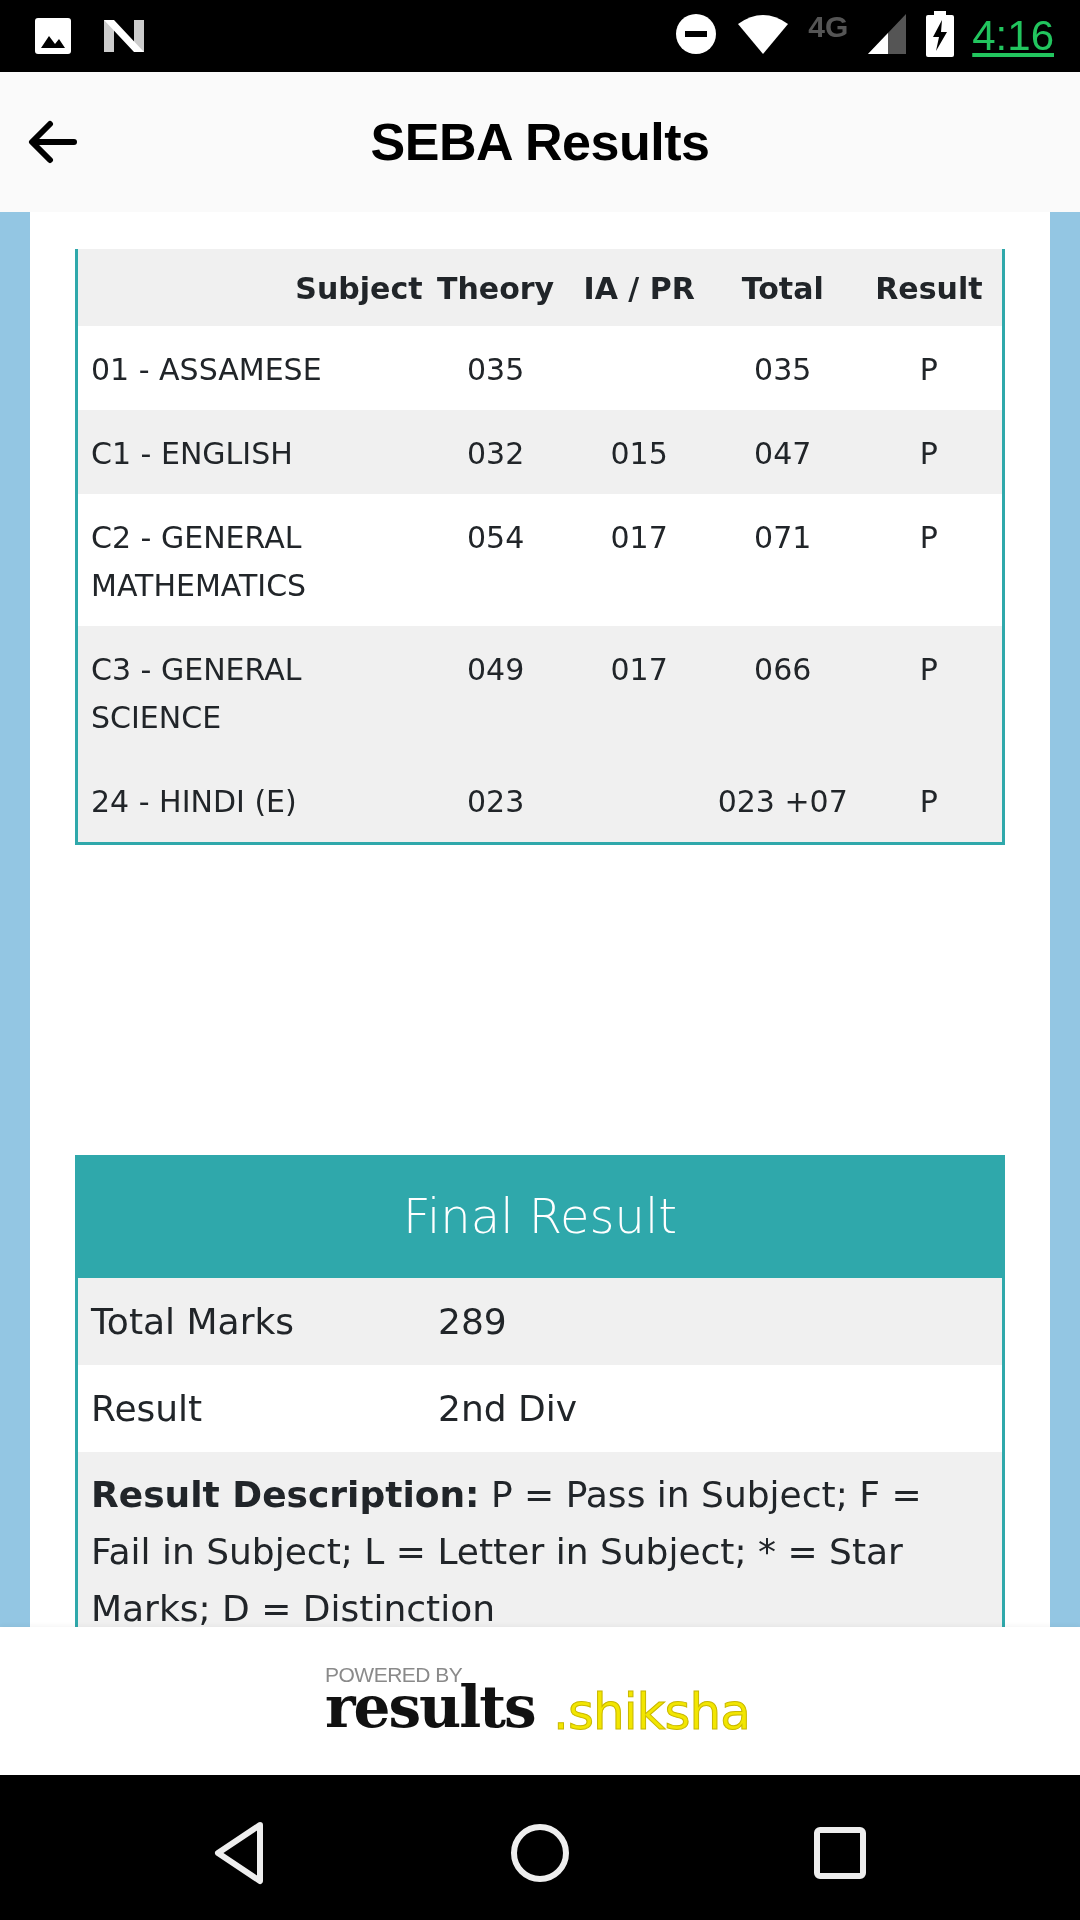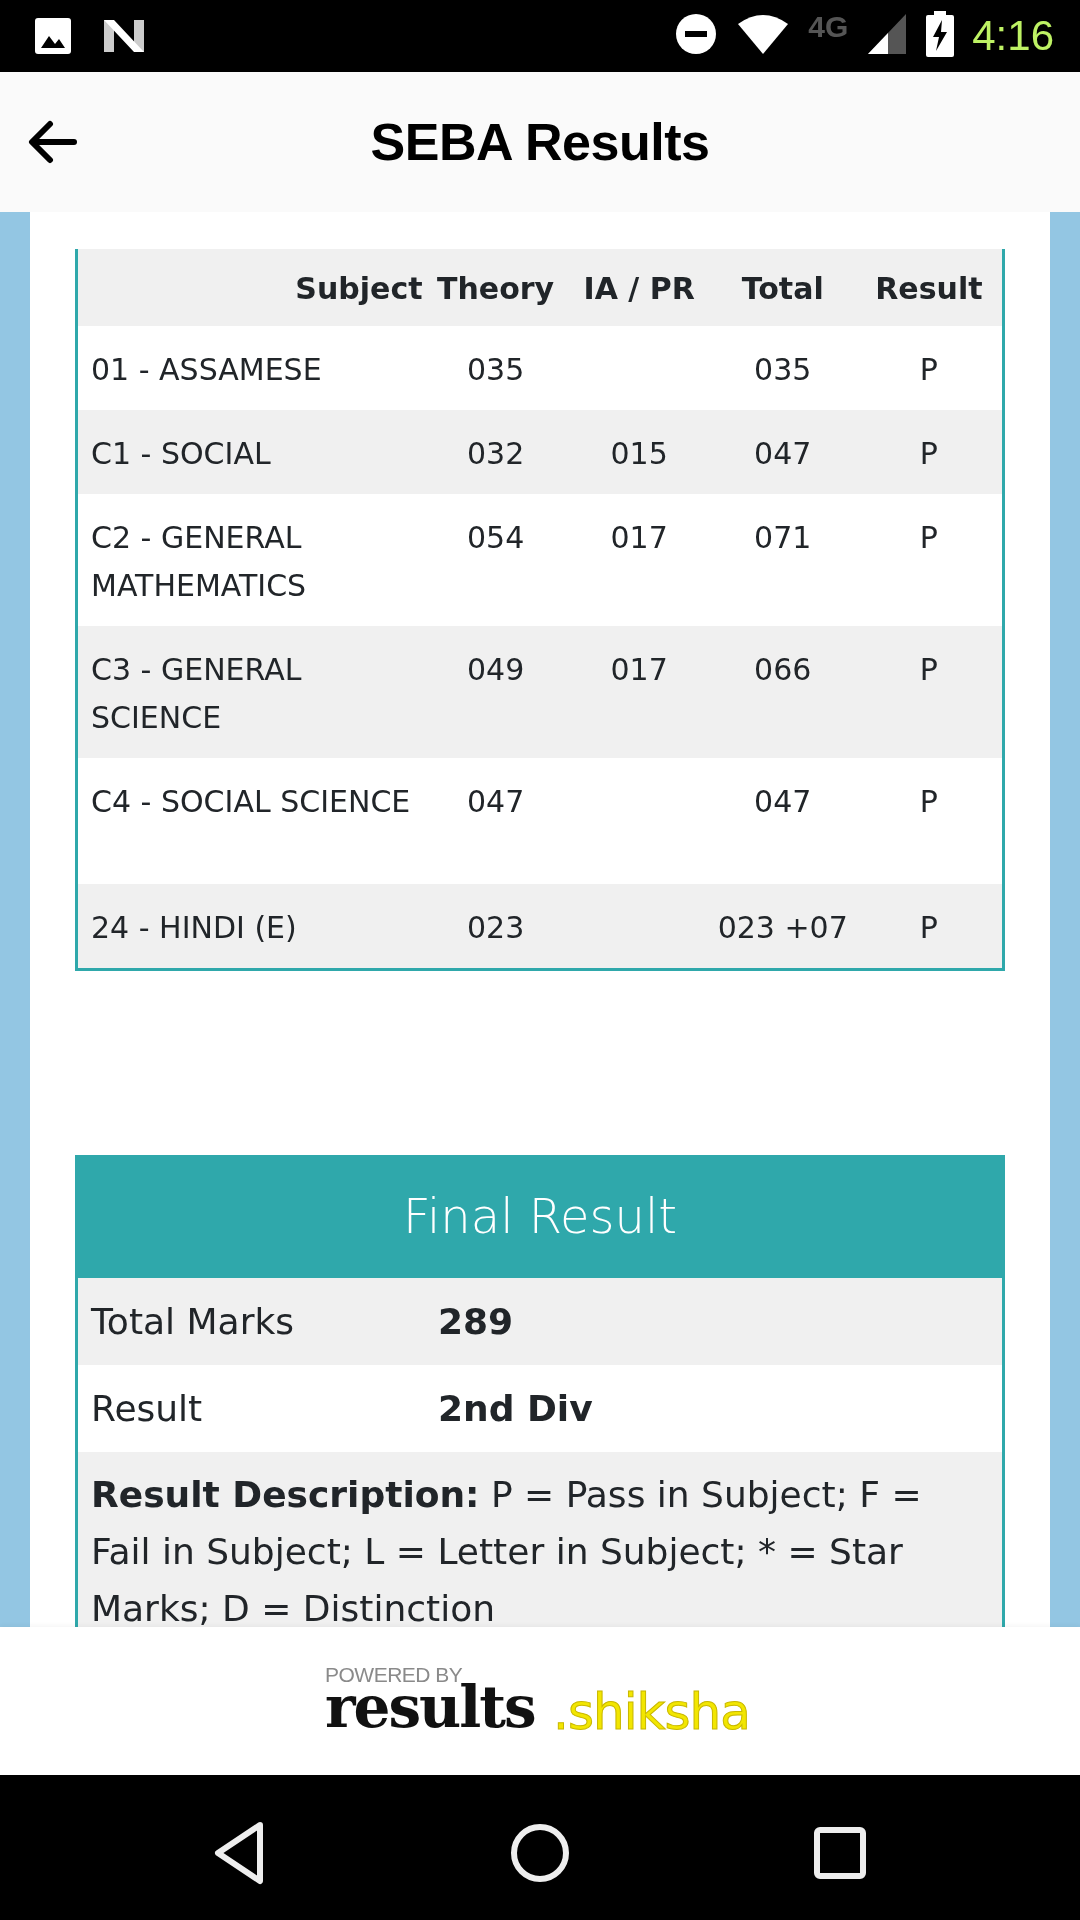--- a/index.html
+++ b/index.html
@@ -3,21 +3,21 @@
 <meta charset="utf-8">
 <style>
   * { box-sizing: border-box; margin: 0; padding: 0; }
   html, body { width: 1080px; height: 1920px; overflow: hidden; background: #000; }
   body { font-family: "DejaVu Sans", "Liberation Sans", sans-serif; color: #212529; position: relative; }
 
   
   .status-bar { position: absolute; top: 0; left: 0; width: 1080px; height: 72px; background: #000; color: #fff; }
   .sb-left { position: absolute; left: 34px; top: 16px; display: flex; gap: 30px; align-items: center; }
   .sb-right { position: absolute; right: 26px; top: 10px; display: flex; align-items: center; gap: 18px; height: 52px; }
-  .sb-time { font-family: "Liberation Sans", sans-serif; font-size: 42px; color: #bef264; }
+  .sb-time { font-family: "Liberation Sans", sans-serif; font-size: 42px; color: #22c55e; text-decoration: underline; }
   .sb-4g { font-family: Liberation Sans, sans-serif; font-size: 30px; font-weight: bold; color: #555; margin-top: -18px; }
 
   
   .app-bar { position: absolute; top: 72px; left: 0; width: 1080px; height: 140px; background: #fafafa; }
   .back-btn { position: absolute; left: 20px; top: 40px; width: 64px; height: 64px; display: flex; align-items: center; justify-content: center; cursor: pointer; }
   .app-title { position: absolute; left: 0; right: 0; top: 40px; text-align: center; font-family: "Liberation Sans", sans-serif; font-weight: bold; font-size: 52px; color: #000; letter-spacing: -0.5px; }
 
   
   .viewport { position: absolute; top: 212px; left: 0; width: 1080px; height: 1415px; background: #93c6e3; overflow: hidden; }
   .container { position: absolute; left: 30px; top: 0; width: 1020px; height: 1600px; background: #fff; }
@@ -38,21 +38,21 @@
   .row-1 td { height: 78px; }
   .row-2 td { height: 126px; }
 
   .col-subject { width: 330px; }
   .col-theory { width: 140px; }
   .col-iapr { width: 135px; }
   .col-total { width: 140px; }
   .col-result { width: 140px; }
 
   .final-table td { font-size: 36px; text-align: left; padding: 0 0 0 13px; height: 87px; line-height: 87px; }
-  .final-table td.value { padding-left: 0; font-weight: bold; }
+  .final-table td.value { padding-left: 0; }
   .desc { background: #f0f0f0; font-size: 36px; line-height: 57px; padding: 14px 13px 20px; color: #212529; }
   .desc b { font-weight: bold; }
 
   
   .footer { position: absolute; top: 1627px; left: 0; width: 1080px; height: 148px; background: #fff; box-shadow: 0 -2px 4px rgba(0,0,0,0.04); }
   .logo { position: absolute; left: 325px; top: 36px; width: 440px; height: 80px; cursor: pointer; }
   .powered { position: absolute; left: 0; top: 0; font-family: "Liberation Sans", sans-serif; font-size: 21px; color: #8a8a8a; letter-spacing: -0.5px; }
   .logo-results { position: absolute; left: 0; top: 10px; font-family: "DejaVu Serif", "Liberation Serif", serif; font-weight: bold; font-size: 58px; color: #111; letter-spacing: -2px; }
   .logo-shiksha { position: absolute; left: 228px; top: 20px; font-family: "DejaVu Sans", sans-serif; font-size: 50px; color: #f2e600; -webkit-text-stroke: 1px #c9b800; letter-spacing: -1px; }
 
@@ -144,45 +144,38 @@
         </thead>
         <tbody>
           <tr class="row-1">
             <td class="subject">01 - ASSAMESE</td>
             <td>035</td>
             <td></td>
             <td>035</td>
             <td>P</td>
           </tr>
           <tr class="row-1 alt">
-            <td class="subject">C1 - SOCIAL</td>
+            <td class="subject">C1 - ENGLISH</td>
             <td>032</td>
             <td>015</td>
             <td>047</td>
             <td>P</td>
           </tr>
           <tr class="row-2">
             <td class="subject">C2 - GENERAL MATHEMATICS</td>
             <td>054</td>
             <td>017</td>
             <td>071</td>
             <td>P</td>
           </tr>
           <tr class="row-2 alt">
             <td class="subject">C3 - GENERAL SCIENCE</td>
             <td>049</td>
             <td>017</td>
             <td>066</td>
-            <td>P</td>
-          </tr>
-          <tr class="row-2">
-            <td class="subject">C4 - SOCIAL SCIENCE</td>
-            <td>047</td>
-            <td></td>
-            <td>047</td>
             <td>P</td>
           </tr>
           <tr class="row-1 alt">
             <td class="subject">24 - HINDI (E)</td>
             <td>023</td>
             <td></td>
             <td>023 +07</td>
             <td>P</td>
           </tr>
         </tbody>

